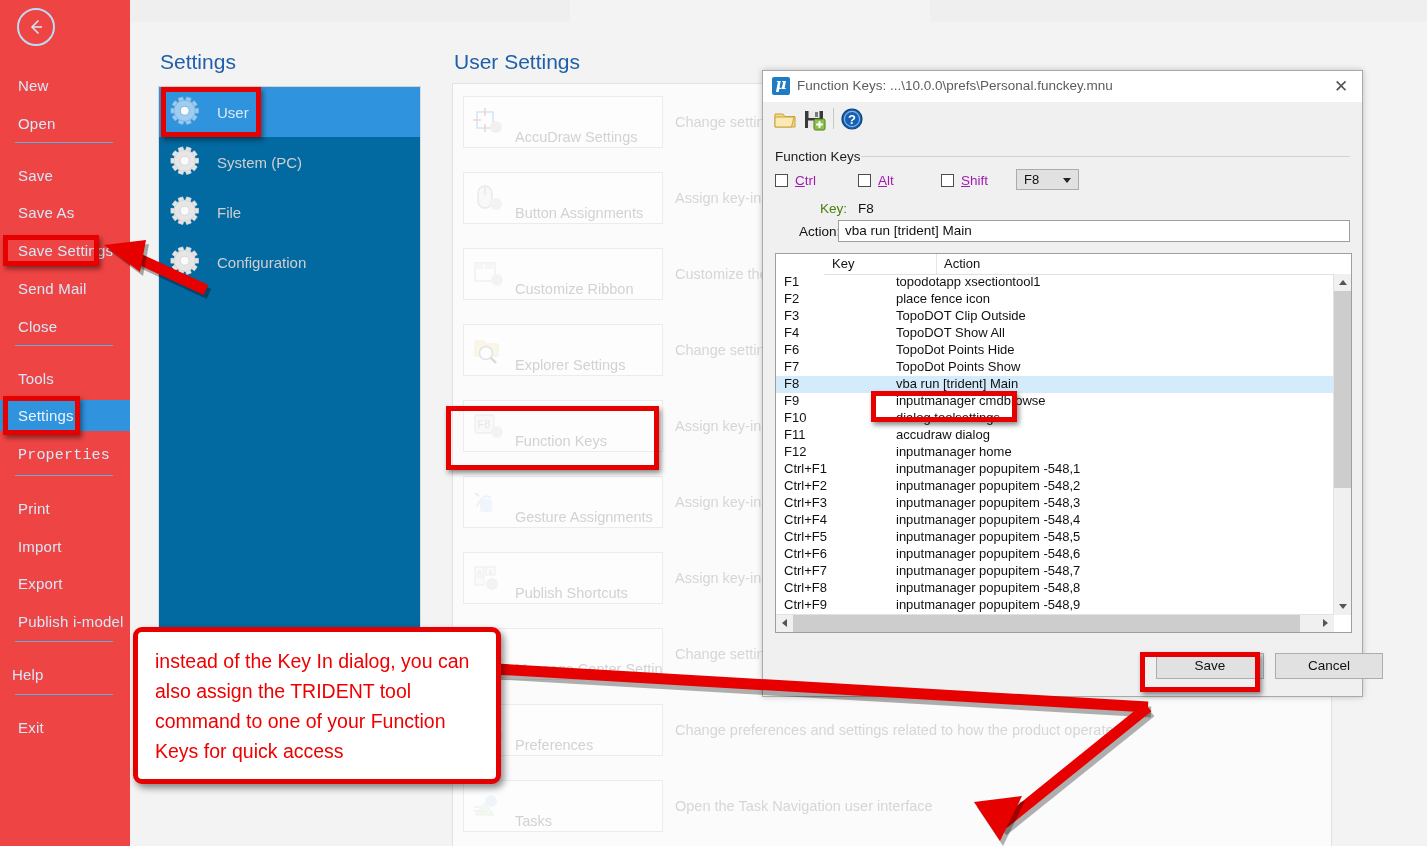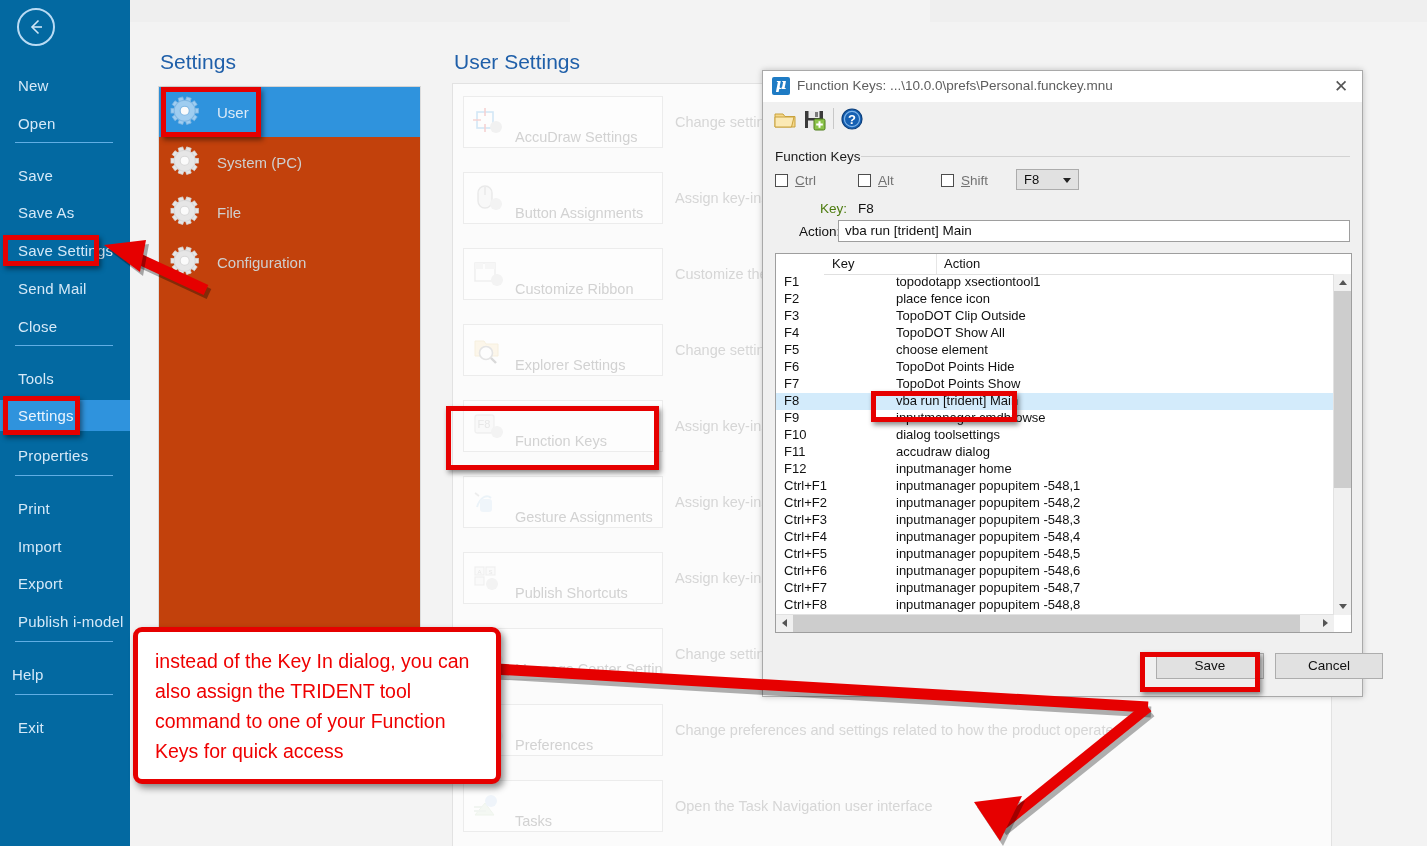--- a/index.html
+++ b/index.html
@@ -11,40 +11,40 @@
   }
   
   #bg-plate-a{position:absolute;left:130px;top:0;width:440px;height:22px;background:#efefef;}
   #bg-plate-b{position:absolute;left:570px;top:0;width:360px;height:28px;background:#f3f3f3;}
   #bg-plate-c{position:absolute;left:930px;top:0;width:497px;height:22px;background:#efefef;}
   #bg-main{position:absolute;left:130px;top:22px;width:1297px;height:824px;background:#f3f3f3;}
 
   
   #sidebar{
     position:absolute;left:0;top:0;width:130px;height:846px;
-    background:#0369a1;color:#cfe6f7;
+    background:#ef4444;color:#cfe6f7;
   }
   #back-circle{
     position:absolute;left:17px;top:8px;width:38px;height:38px;border-radius:50%;
     border:2px solid #b9dbf4;box-sizing:border-box;
   }
   #back-circle svg{position:absolute;left:7px;top:7px;}
   .nav-item{
     position:absolute;left:0;width:130px;height:31px;line-height:31px;
     padding-left:18px;box-sizing:border-box;font-size:15px;color:#d5e9f8;
     letter-spacing:.2px;cursor:default;
   }
   .nav-item.active{background:#2f93dd;color:#eaf4fd;}
   .nav-sep{position:absolute;left:15px;width:98px;height:1px;background:#61aee4;}
 
   
   #settings-col{position:absolute;left:158px;top:50px;width:265px;}
   .col-title{font-size:21px;color:#1f5fa9;font-weight:400;margin:0 0 12px 2px;}
   #settings-list{
-    border:1px solid #dcdcdc;border-top:1px solid #d3d3d3;background:#c2410c;
+    border:1px solid #dcdcdc;border-top:1px solid #d3d3d3;background:#0369a1;
     width:263px;height:690px;box-sizing:border-box;
   }
   .set-row{height:50px;display:flex;align-items:center;padding-left:10px;box-sizing:border-box;}
   .set-row.sel{background:#2f93dd;}
   .set-row .lbl{font-size:15px;color:#cfcfcf;margin-left:14px;}
   .set-row.sel .lbl{color:#dceaf7;}
   .gear{width:34px;height:34px;position:relative;flex:0 0 34px;}
 
   
   #user-col{position:absolute;left:452px;top:50px;width:600px;}
@@ -79,21 +79,21 @@
     position:absolute;right:6px;top:4px;width:30px;height:24px;color:#555;
     font-size:17px;text-align:center;line-height:24px;cursor:default;
   }
   #dlg-toolbar{height:32px;position:relative;background:#f0f0f0;}
   .tb-btn{position:absolute;top:3px;width:26px;height:26px;}
   .tb-sep{position:absolute;top:5px;width:1px;height:21px;background:#c8c8c8;}
 
   .group-label{position:absolute;left:12px;top:78px;font-size:13.5px;color:#1b1b1b;}
   .group-line{position:absolute;left:98px;top:85px;right:12px;height:1px;background:#d2d2d2;}
 
-  .cb-wrap{position:absolute;top:102px;font-size:13.5px;color:#737373;}
+  .cb-wrap{position:absolute;top:102px;font-size:13.5px;color:#a21caf;}
   .cb-box{display:inline-block;width:13px;height:13px;border:1px solid #4d4d4d;background:#fff;
           vertical-align:-2px;margin-right:7px;box-sizing:border-box;}
   .cb-wrap u{text-decoration:underline;}
 
   #key-combo{
     position:absolute;left:253px;top:98px;width:63px;height:21px;background:#e1e1e1;
     border:1px solid #acacac;box-sizing:border-box;font-size:13px;color:#111;
     line-height:19px;padding-left:7px;
   }
   #key-combo .arw{position:absolute;right:7px;top:8px;width:0;height:0;
@@ -177,21 +177,21 @@
   <div id="nav-items">
       <div class="nav-item" style="top: 70px;">New</div>
       <div class="nav-item" style="top: 108px;">Open</div>
       <div class="nav-item" style="top: 160px;">Save</div>
       <div class="nav-item" style="top: 197px;">Save As</div>
       <div class="nav-item" style="top: 235px;">Save Settings</div>
       <div class="nav-item" style="top: 273px;">Send Mail</div>
       <div class="nav-item" style="top: 311px;">Close</div>
       <div class="nav-item" style="top: 363px;">Tools</div>
       <div class="nav-item active" style="top: 400px;">Settings</div>
-      <div class="nav-item" style="top: 440px;">Properties</div>
+      <div class="nav-item" style="top: 440px; font-family: Liberation Mono, monospace;">Properties</div>
       <div class="nav-item" style="top: 493px;">Print</div>
       <div class="nav-item" style="top: 531px;">Import</div>
       <div class="nav-item" style="top: 568px;">Export</div>
       <div class="nav-item" style="top: 606px;">Publish i-model</div>
       <div class="nav-item" style="top: 659px; padding-left: 12px;">Help</div>
       <div class="nav-item" style="top: 712px;">Exit</div>
       <div class="nav-sep" style="top: 142px;"></div>
       <div class="nav-sep" style="top: 345px;"></div>
       <div class="nav-sep" style="top: 475px;"></div>
       <div class="nav-sep" style="top: 641px;"></div>
@@ -466,24 +466,20 @@
         </div>
         <div class="lrow">
           <span class="k">F3</span>
           <span class="a">TopoDOT Clip Outside</span>
         </div>
         <div class="lrow">
           <span class="k">F4</span>
           <span class="a">TopoDOT Show All</span>
         </div>
         <div class="lrow">
-          <span class="k">F5</span>
-          <span class="a">choose element</span>
-        </div>
-        <div class="lrow">
           <span class="k">F6</span>
           <span class="a">TopoDot Points Hide</span>
         </div>
         <div class="lrow">
           <span class="k">F7</span>
           <span class="a">TopoDot Points Show</span>
         </div>
         <div class="lrow sel">
           <span class="k">F8</span>
           <span class="a">vba run [trident] Main</span>

